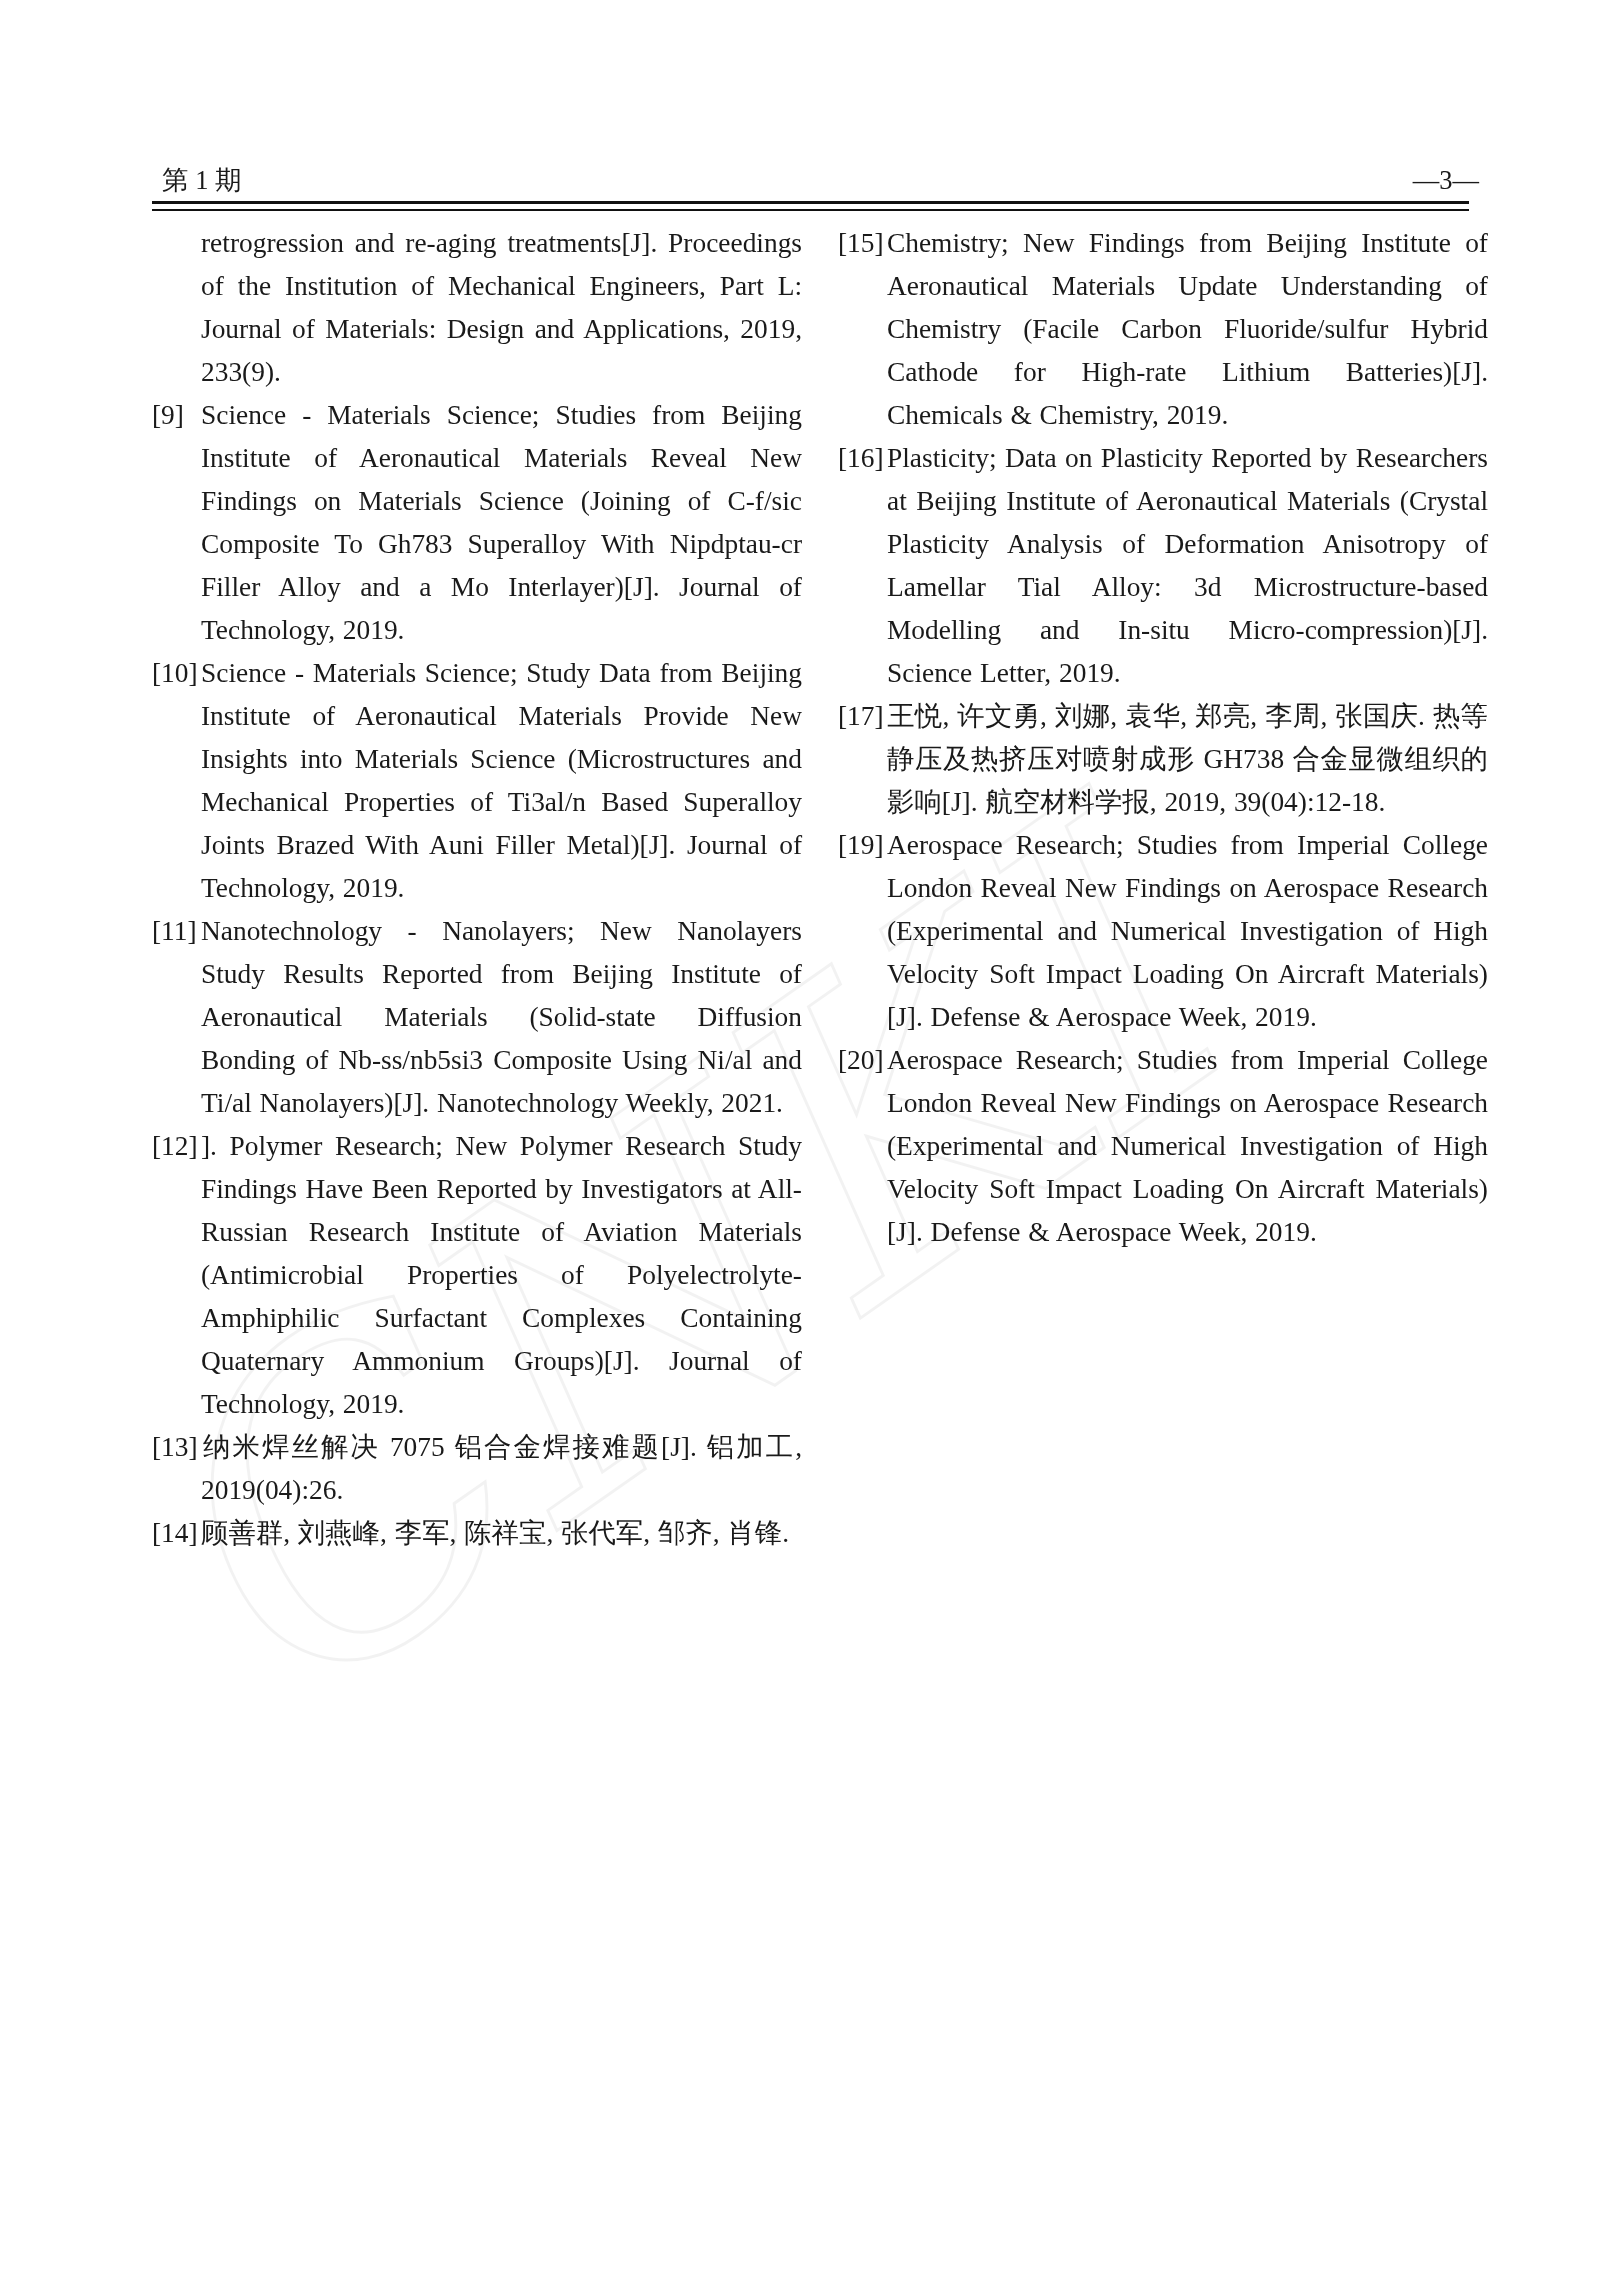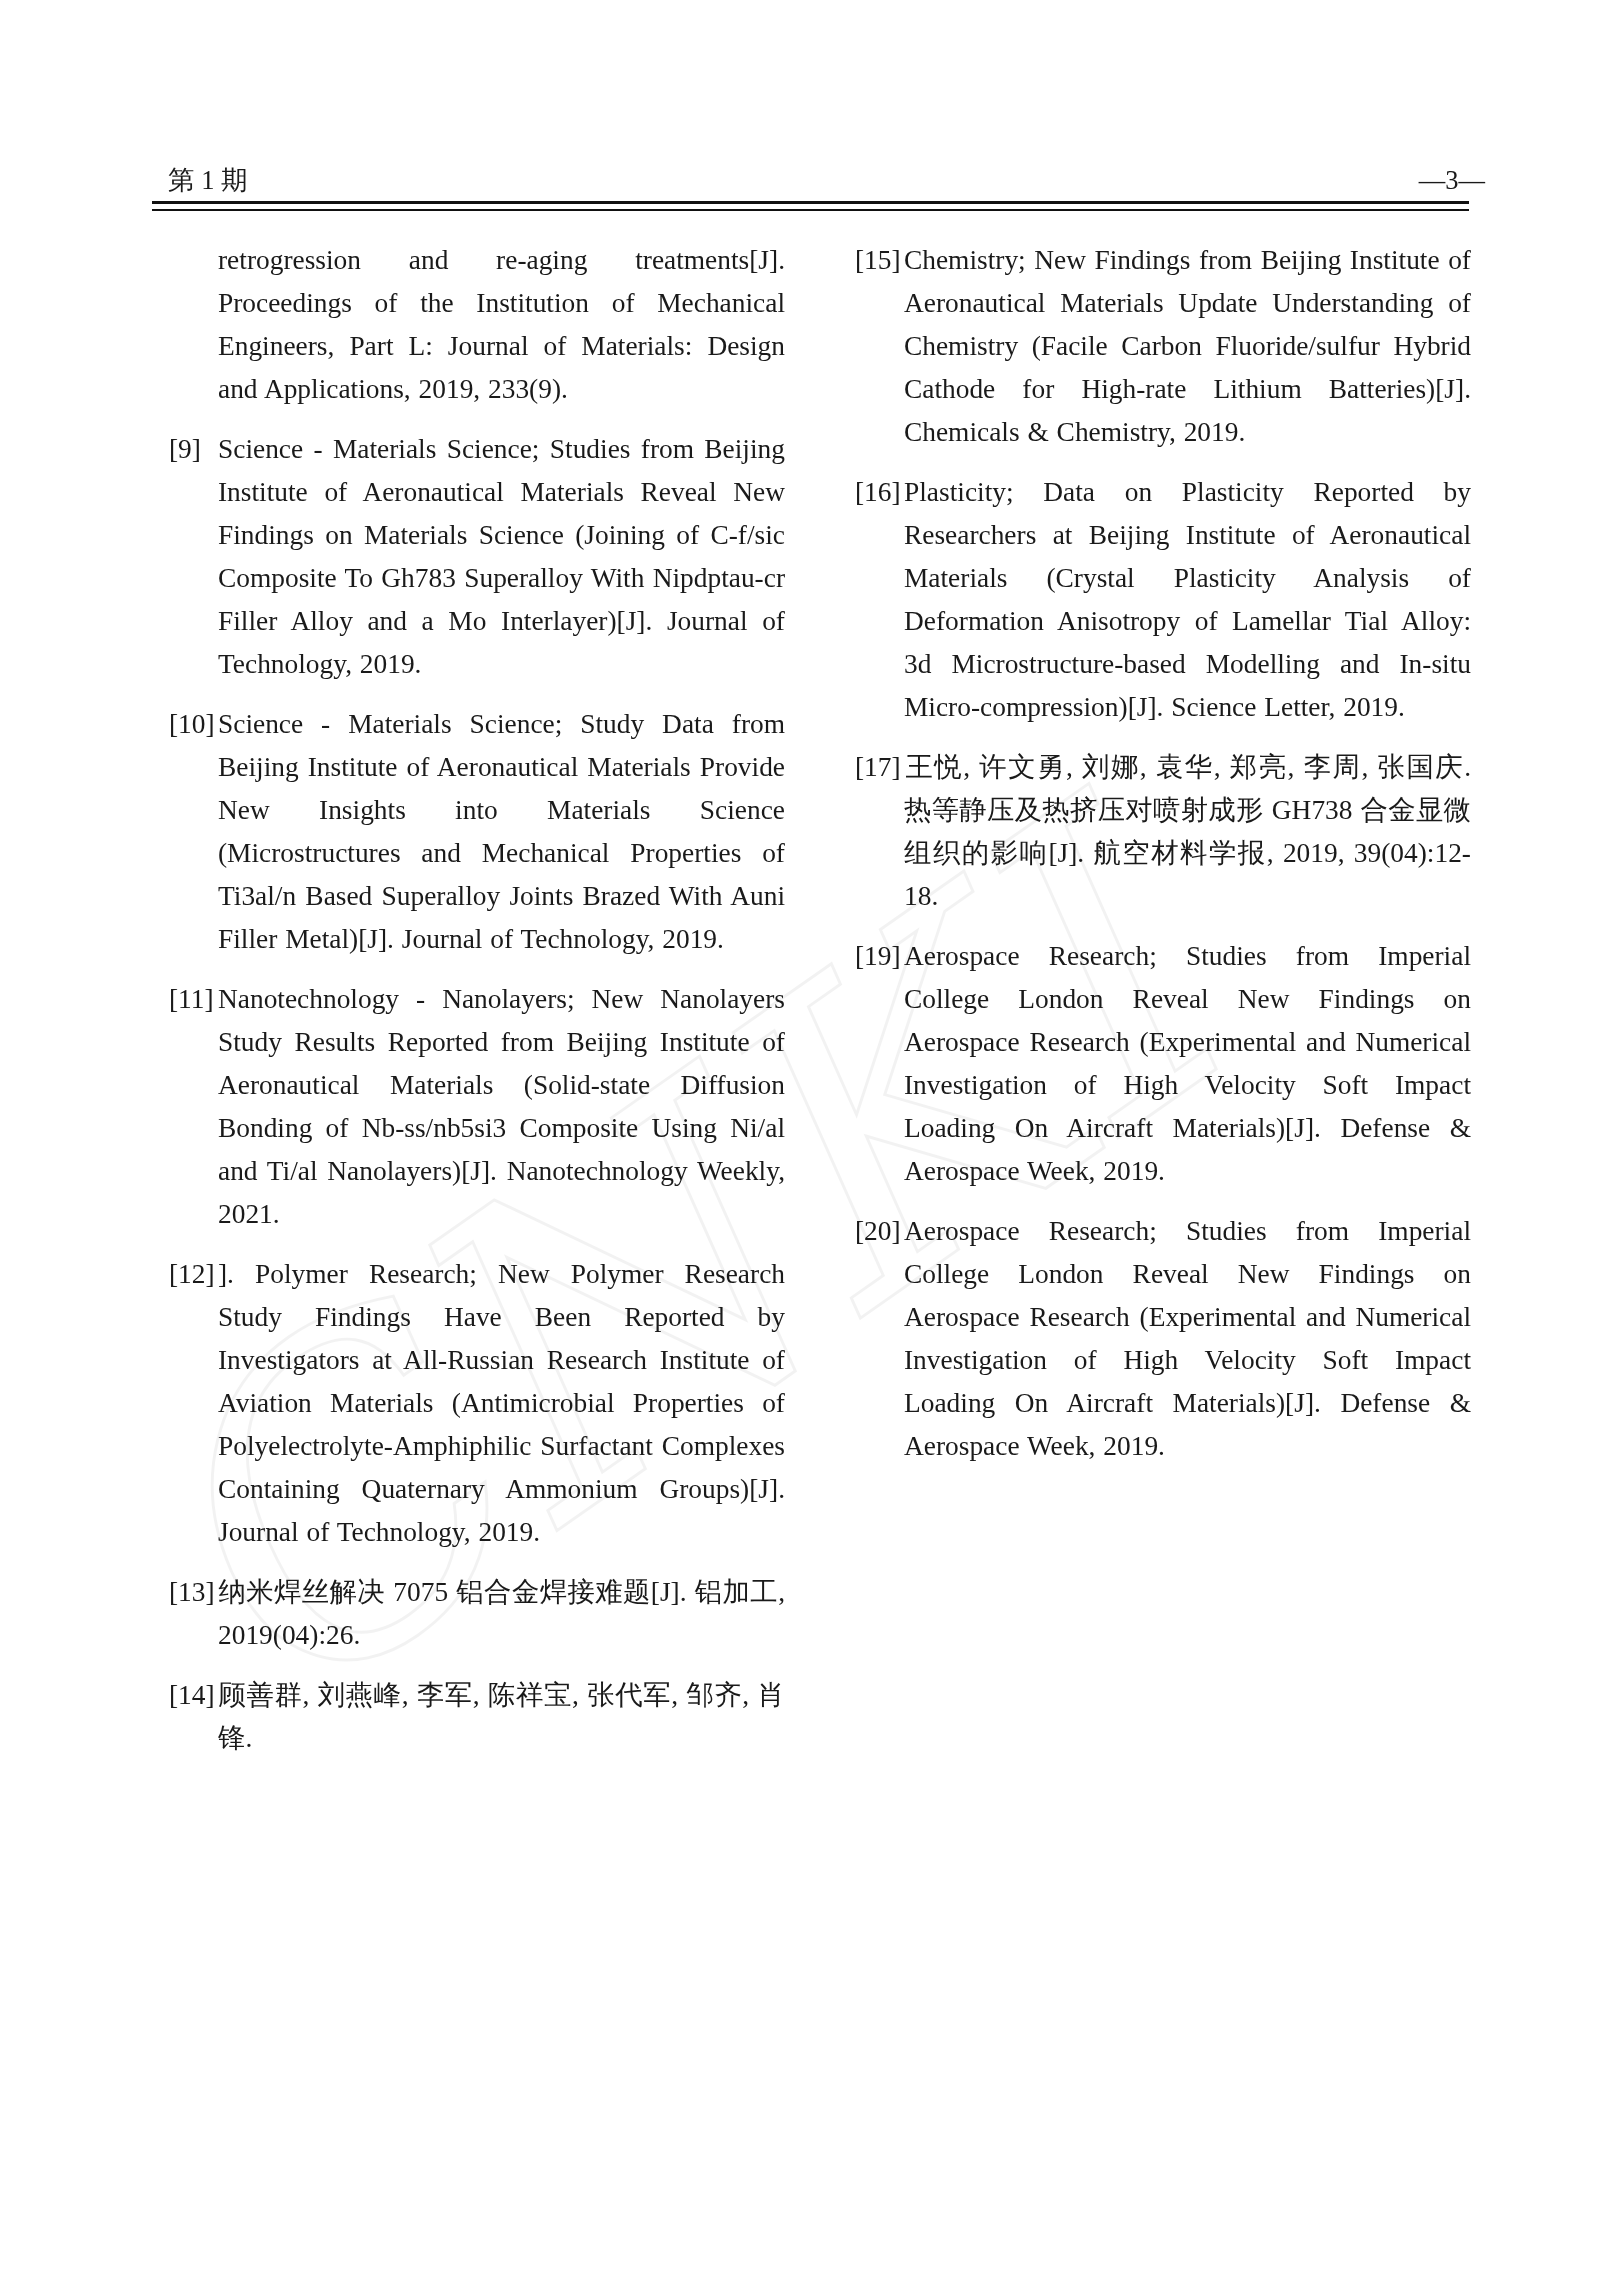--- a/index.html
+++ b/index.html
@@ -12,21 +12,21 @@
     width: 1621px;
     height: 2293px;
     background: #ffffff;
     overflow: hidden;
     font-family: "Liberation Serif", "DejaVu Serif", serif;
     color: #1a1a1a;
   }
   
   .page-header {
     position: absolute;
-    left: 168px;
+    left: 162px;
     top: 165px;
     width: 1317px;
     display: flex;
     justify-content: space-between;
     align-items: flex-end;
     font-size: 26.5px;
     line-height: 31px;
   }
   .header-rule {
     position: absolute;
@@ -62,21 +62,21 @@
     position: absolute;
     top: 222px;
     width: 650px;
     font-size: 27.4px;
     line-height: 43px;
   }
   .column-left  { left: 152px; }
   .column-right { left: 838px; }
 
   .ref {
-    margin: 17px;
+    margin: 0;
     padding-left: 49px;
     text-indent: -49px;
     text-align: justify;
     text-justify: inter-word;
     word-spacing: 1px;
   }
   .ref .num {
     display: inline-block;
     width: 49px;
     text-indent: 0;

